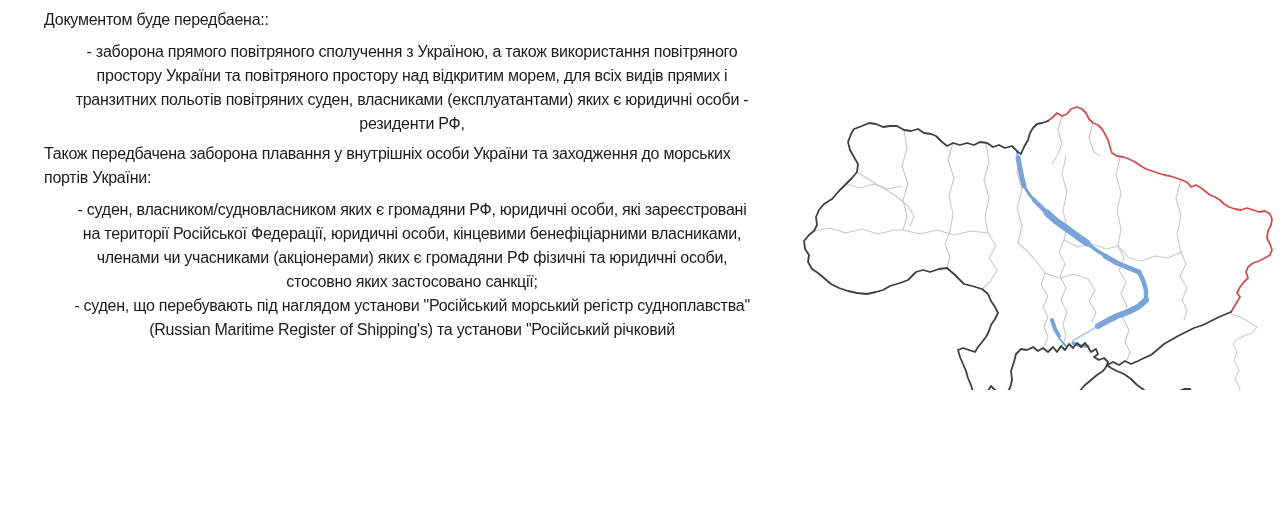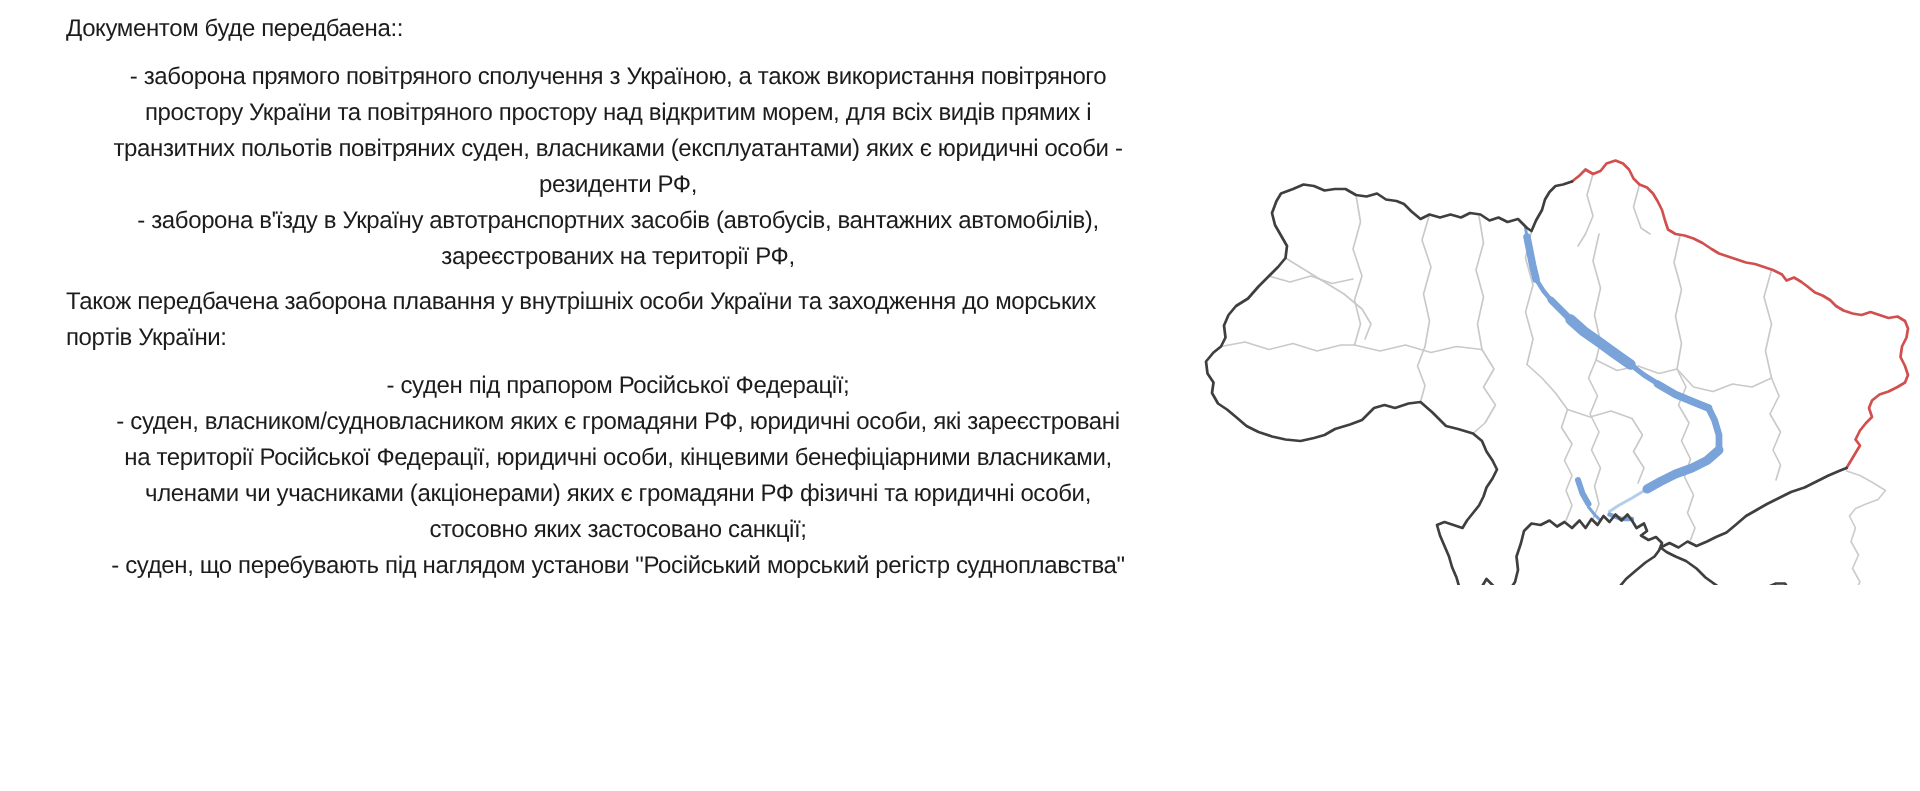--- a/index.html
+++ b/index.html
@@ -32,27 +32,25 @@
 </head>
 <body>
 
 <div class="page">
 
   <div class="doc">
     <p>Документом буде передбаена::</p>
 
     <div class="list">
       <p>- заборона прямого повітряного сполучення з Україною, а також використання повітряного простору України та повітряного простору над відкритим морем, для всіх видів прямих і транзитних польотів повітряних суден, власниками (експлуатантами) яких є юридичні особи - резиденти РФ,</p>
-      <p>- заборона в'їзду в Україну автотранспортних засобів (автобусів, вантажних автомобілів), зареєстрованих на території РФ,</p>
     </div>
 
     <p>Також передбачена заборона плавання у внутрішніх особи України та заходження до морських портів України:</p>
 
     <div class="list">
-      <p>- суден під прапором Російської Федерації;</p>
       <p>- суден, власником/судновласником яких є громадяни РФ, юридичні особи, які зареєстровані на території Російської Федерації, юридичні особи, кінцевими бенефіціарними власниками, членами чи учасниками (акціонерами) яких є громадяни РФ фізичні та юридичні особи, стосовно яких застосовано санкції;</p>
       <p>- суден, що перебувають під наглядом установи "Російський морський регістр судноплавства" (Russian Maritime Register of Shipping's) та установи "Російський річковий</p>
     </div>
   </div>
 
   <div class="map-wrap">
     <svg viewBox="0 0 490 360" xmlns="http://www.w3.org/2000/svg">
 
       <g class="stroke map-gray">
         <path d="M114,30 L117,48 112,66 118,84 113,100 117,116 113,130"></path>

